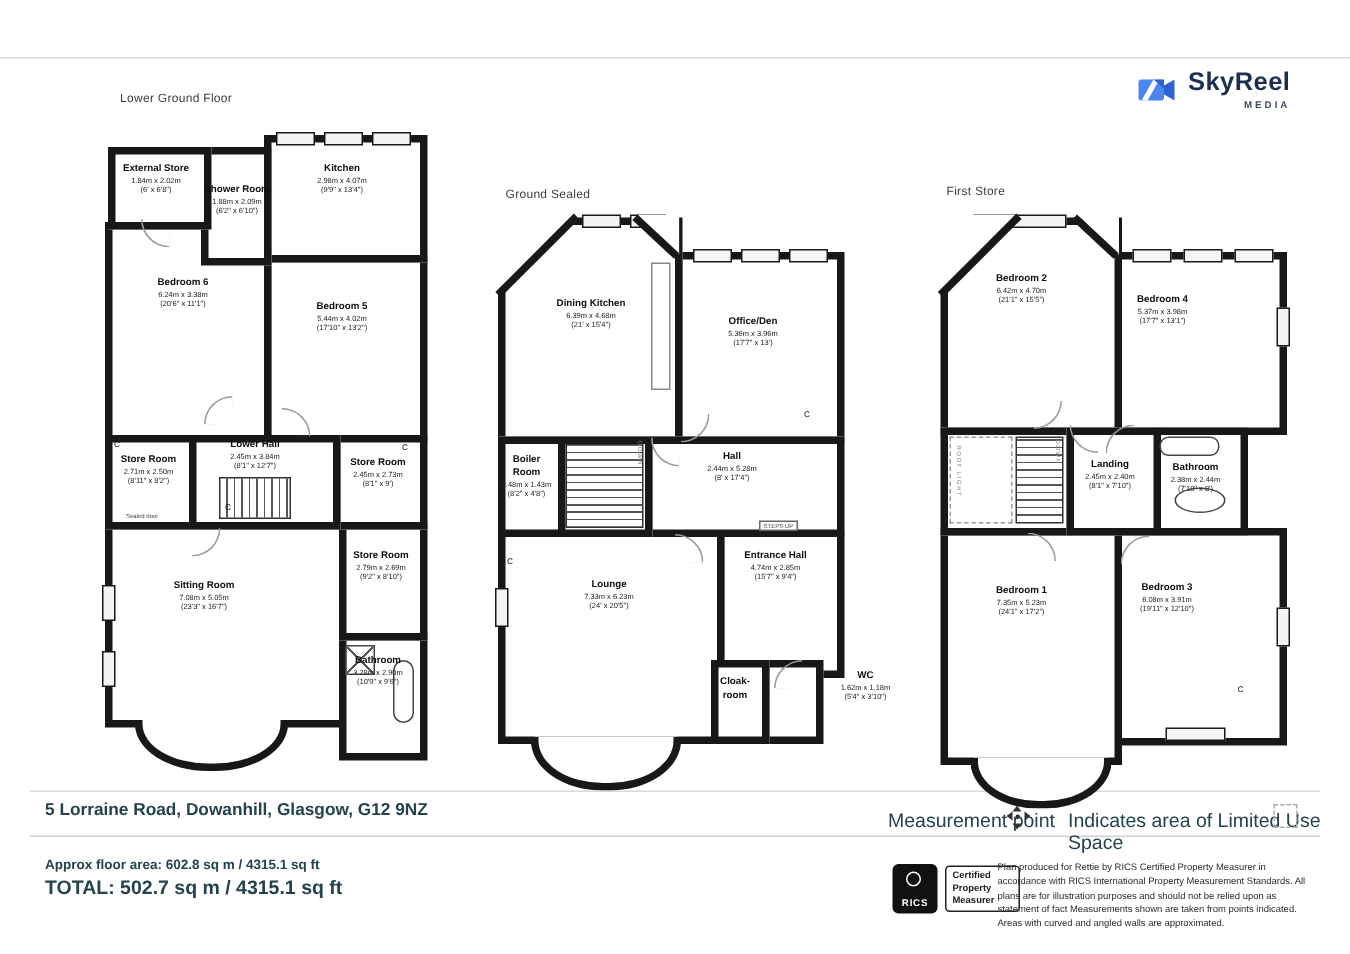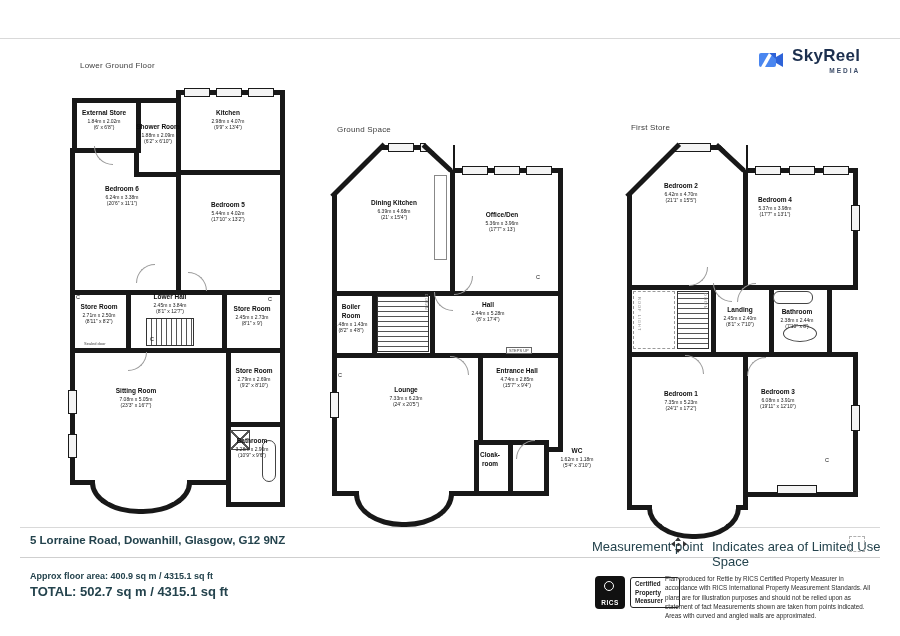--- a/index.html
+++ b/index.html
@@ -62,21 +62,21 @@
     <polygon points="5,21 13,7 17,7 9,21" fill="#ffffff"></polygon>
     <polygon points="13,7 20,7 20,13" fill="#2e63d8"></polygon>
   </svg>
   <div class="logo-text">
     <span class="brand">SkyReel</span>
     <span class="brand-sub">MEDIA</span>
   </div>
 </div>
 
 <div class="floor-title" style="left:80px;top:61px">Lower Ground Floor</div>
-<div class="floor-title" style="left:337px;top:125px">Ground Space</div>
+<div class="floor-title" style="left:337px;top:125px">Ground Sealed</div>
 <div class="floor-title" style="left:631px;top:123px">First Store</div>
 
 <div class="floor" id="floor-0" style="left:70px;top:90px;width:215px;height:450px;">
     <div class="room" style="left: 156px; top: 332px; width: 59px; height: 85px; z-index: 2;"></div>
     <div class="room" style="left: 0px; top: 258px; width: 161px; height: 137px; z-index: 1;"></div>
     <div class="room" style="left: 156px; top: 258px; width: 59px; height: 79px; z-index: 2;"></div>
     <div class="room" style="left: 152px; top: 200px; width: 63px; height: 63px; z-index: 2;"></div>
     <div class="room" style="left: 0px; top: 200px; width: 61px; height: 63px; z-index: 2;"></div>
     <div class="room" style="left: 56px; top: 200px; width: 101px; height: 63px; z-index: 2;"></div>
     <div class="room" style="left: 106px; top: 80px; width: 109px; height: 125px; z-index: 1;"></div>
@@ -315,21 +315,21 @@
 <div class="mp-icon">
   <div class="tri tri-up"></div>
     <div class="tri tri-dn"></div>
     <div class="tri tri-lf"></div>
     <div class="tri tri-rt"></div>
     <div class="dot"></div>
 </div>
 <div class="legend-label" style="left:712px;top:539px;">Indicates area of  Limited Use Space</div>
 <div class="lus-box"></div>
 
-<div class="approx">Approx floor area: 400.9 sq m / 4315.1 sq ft</div>
+<div class="approx">Approx floor area: 602.8 sq m / 4315.1 sq ft</div>
 <div class="total">TOTAL: 502.7 sq m / 4315.1 sq ft</div>
 
 <div class="rics">
   <div class="rics-circ"></div>
   <div class="rics-txt">RICS</div>
 </div>
 <div class="certbox">Certified Property Measurer</div>
 <div class="disclaimer">Plan produced for Rettie by RICS Certified Property Measurer in accordance with RICS International Property Measurement Standards. All plans are for illustration purposes and should not be relied upon as statement of fact Measurements shown are taken from points indicated. Areas with curved and angled walls are approximated.</div>
 
 </body></html>

